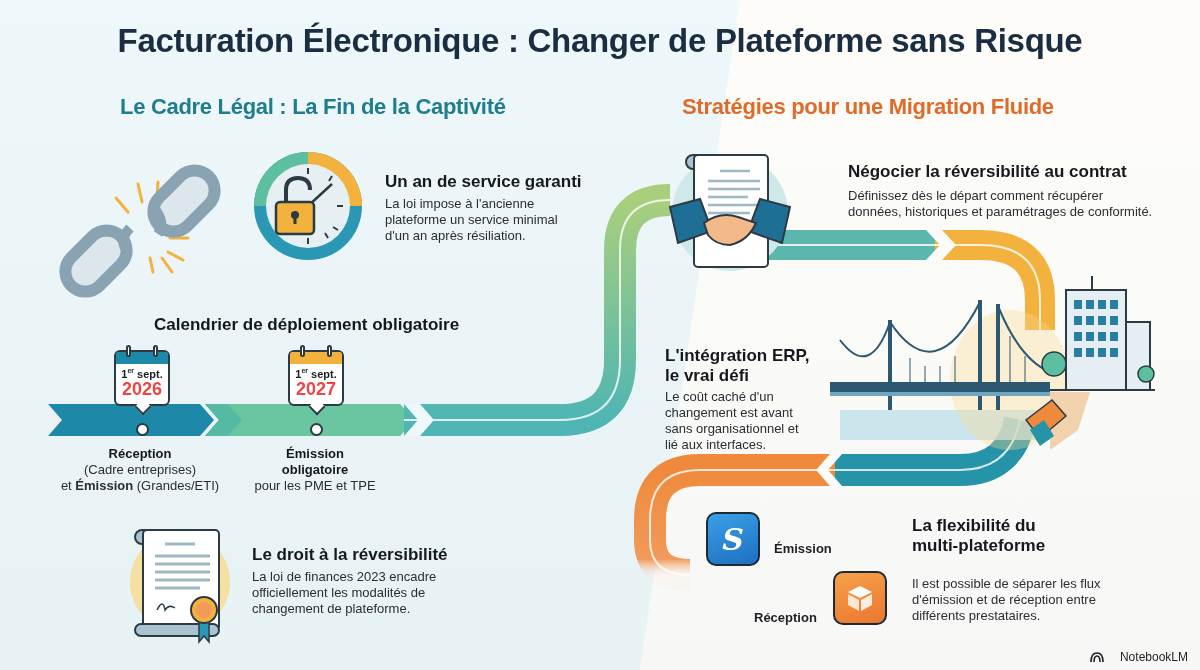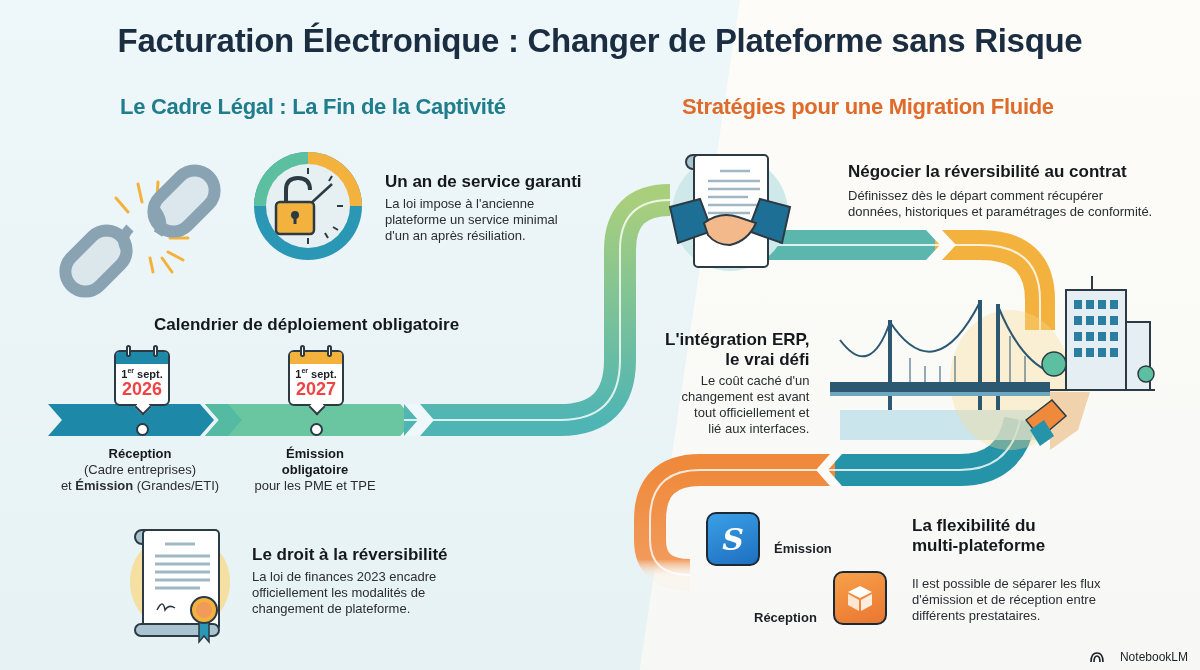--- a/index.html
+++ b/index.html
@@ -235,29 +235,29 @@
 </svg>
 
 <div class="abs" style="left:848px; top:162px;">
   <div class="h">Négocier la réversibilité au contrat</div>
   <div class="p" style="margin-top:6px;">
     <div>Définissez dès le départ comment récupérer</div>
     <div>données, historiques et paramétrages de conformité.</div>
   </div>
 </div>
 
-<div class="abs" style="left:665px; top:330px;text-align:right;">
+<div class="abs" style="left:665px; top:346px;">
   <div class="h">
     <div>L'intégration ERP,</div>
     <div>le vrai défi</div>
   </div>
   <div class="p" style="margin-top:3px;">
     <div>Le coût caché d'un</div>
     <div>changement est avant</div>
-    <div>tout officiellement et</div>
+    <div>sans organisationnel et</div>
     <div>lié aux interfaces.</div>
   </div>
 </div>
 
 <svg class="abs" style="left:830px; top:260px;" width="330" height="200" viewBox="0 0 330 200">
   <rect x="10" y="150" width="210" height="30" fill="#bfe0e8" opacity="0.8"></rect>
   <ellipse cx="180" cy="120" rx="60" ry="70" fill="#f8d98c" opacity="0.35"></ellipse>
   <g stroke="#2c5872" stroke-width="4" fill="none">
     <line x1="60" y1="60" x2="60" y2="150"></line>
       <line x1="150" y1="40" x2="150" y2="150"></line>

